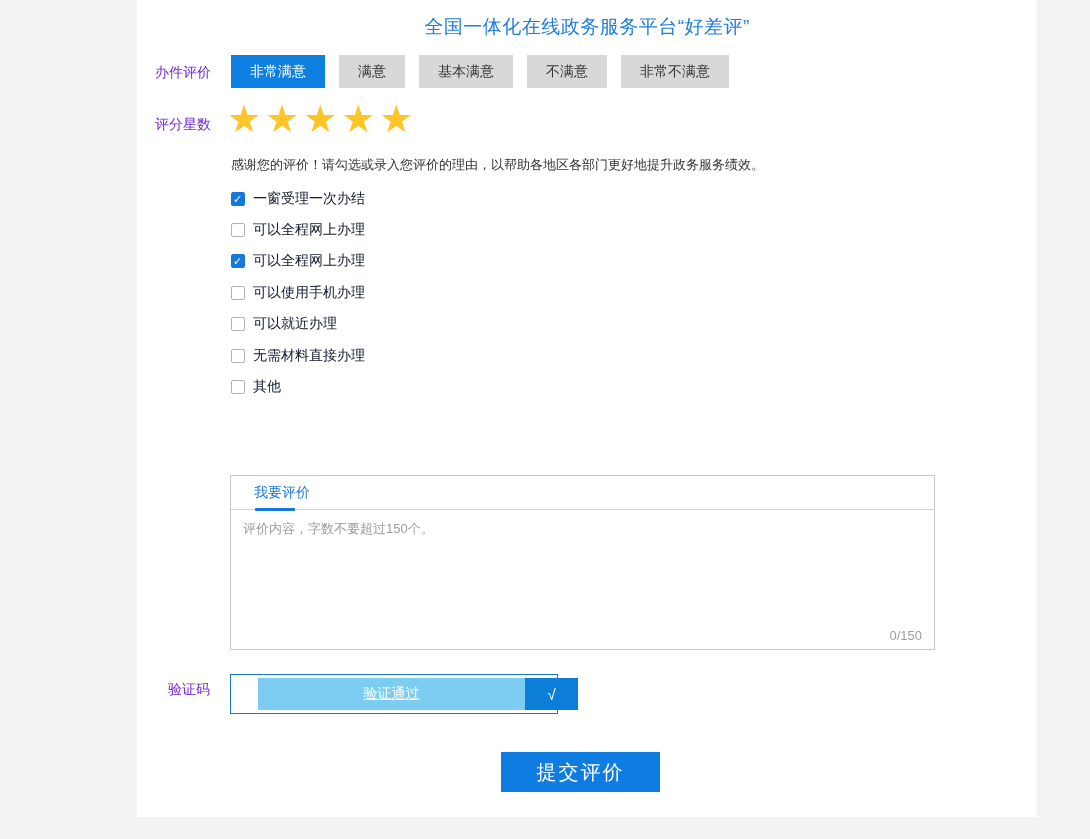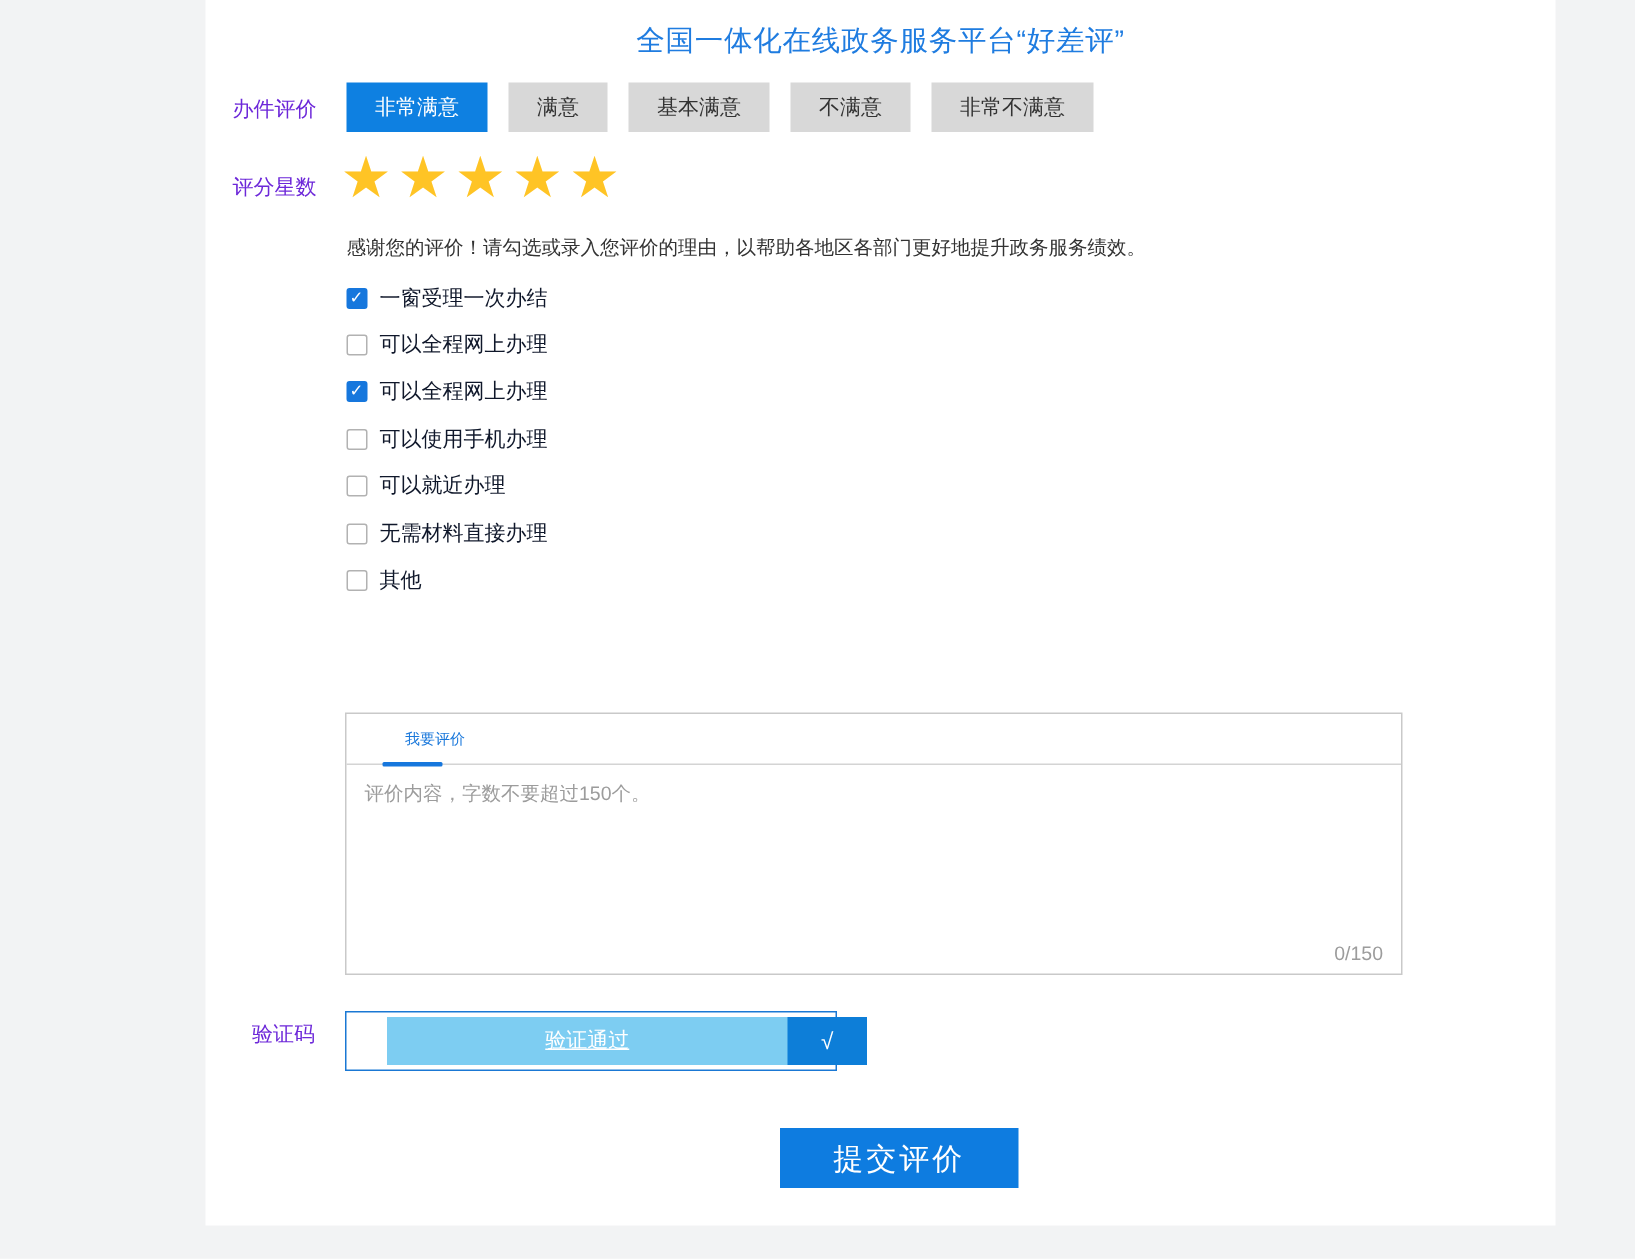--- a/index.html
+++ b/index.html
@@ -117,22 +117,22 @@
     border: 1px solid #c9c9c9;
     background: #fff;
   }
   .comment-tabbar {
     height: 34px;
     border-bottom: 1px solid #d4d4d4;
     position: relative;
     display: flex; align-items: center;
   }
   .comment-tab {
-    margin-left: 39px;
-    font-size: 10px;
+    margin-left: 23px;
+    font-size: 14px;
     color: #1a78db;
     cursor: pointer;
     position: relative;
     height: 100%;
     display: flex; align-items: center;
   }
   .tab-underline {
     position: absolute;
     left: 24px; bottom: -2px;
     width: 40px; height: 3px;
@@ -184,21 +184,21 @@
     width: 53px;
     background: #0d7ed8;
     color: #fff;
     font-size: 15px;
     display: flex; align-items: center; justify-content: center;
     cursor: grab;
   }
 
   .submit-btn {
     position: absolute;
-    left: 383px; top: 752px;
+    left: 364px; top: 752px;
     width: 159px; height: 40px;
     background: #0e7ce0;
     color: #fff;
     border: none;
     font-family: "Liberation Sans", "DejaVu Sans", sans-serif;
     font-size: 20px;
     letter-spacing: 2px;
     display: flex; align-items: center; justify-content: center;
     cursor: pointer;
   }

